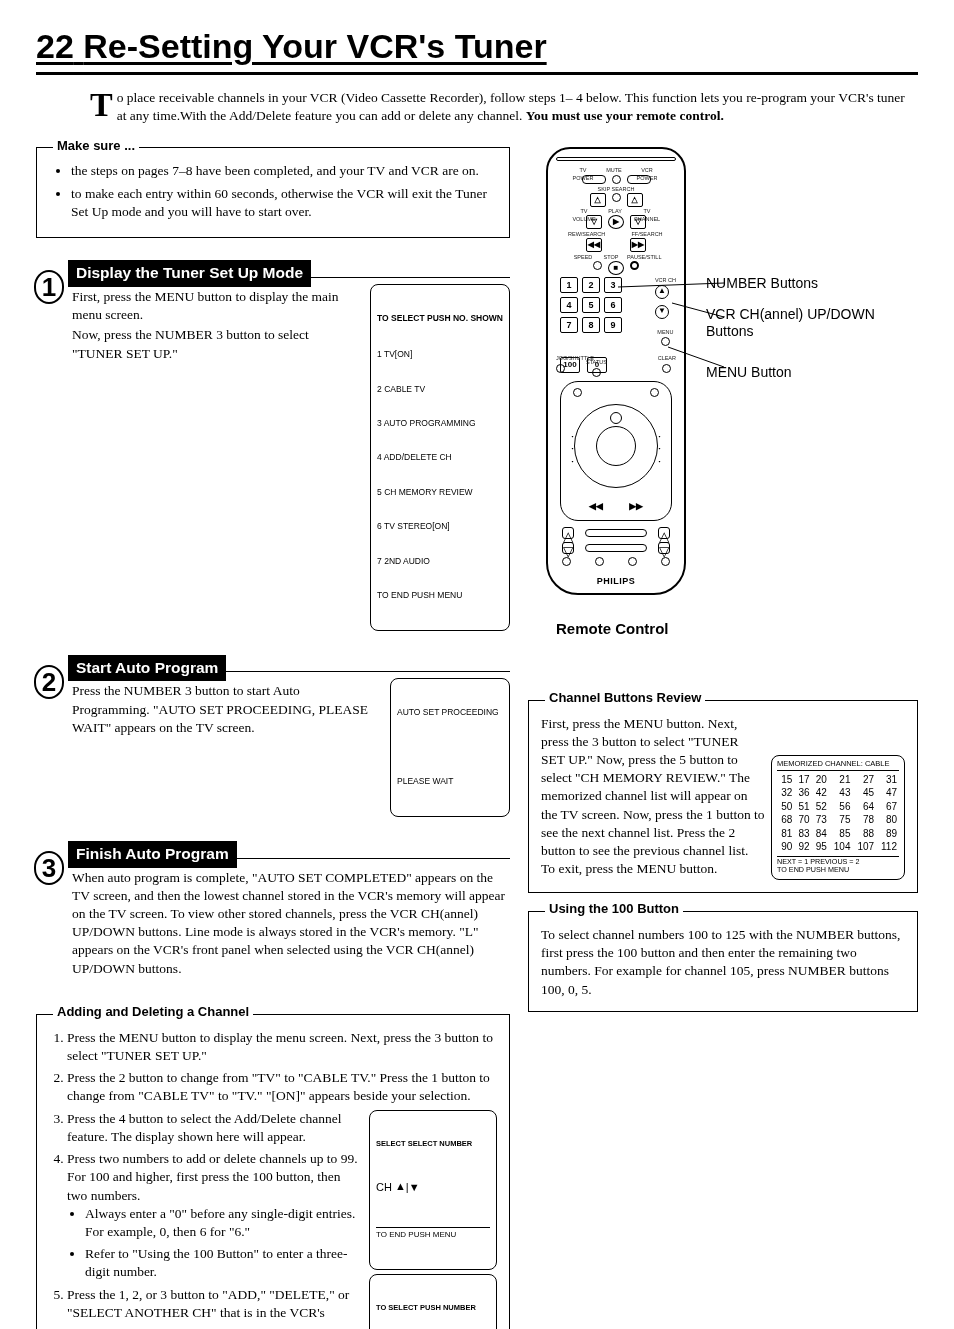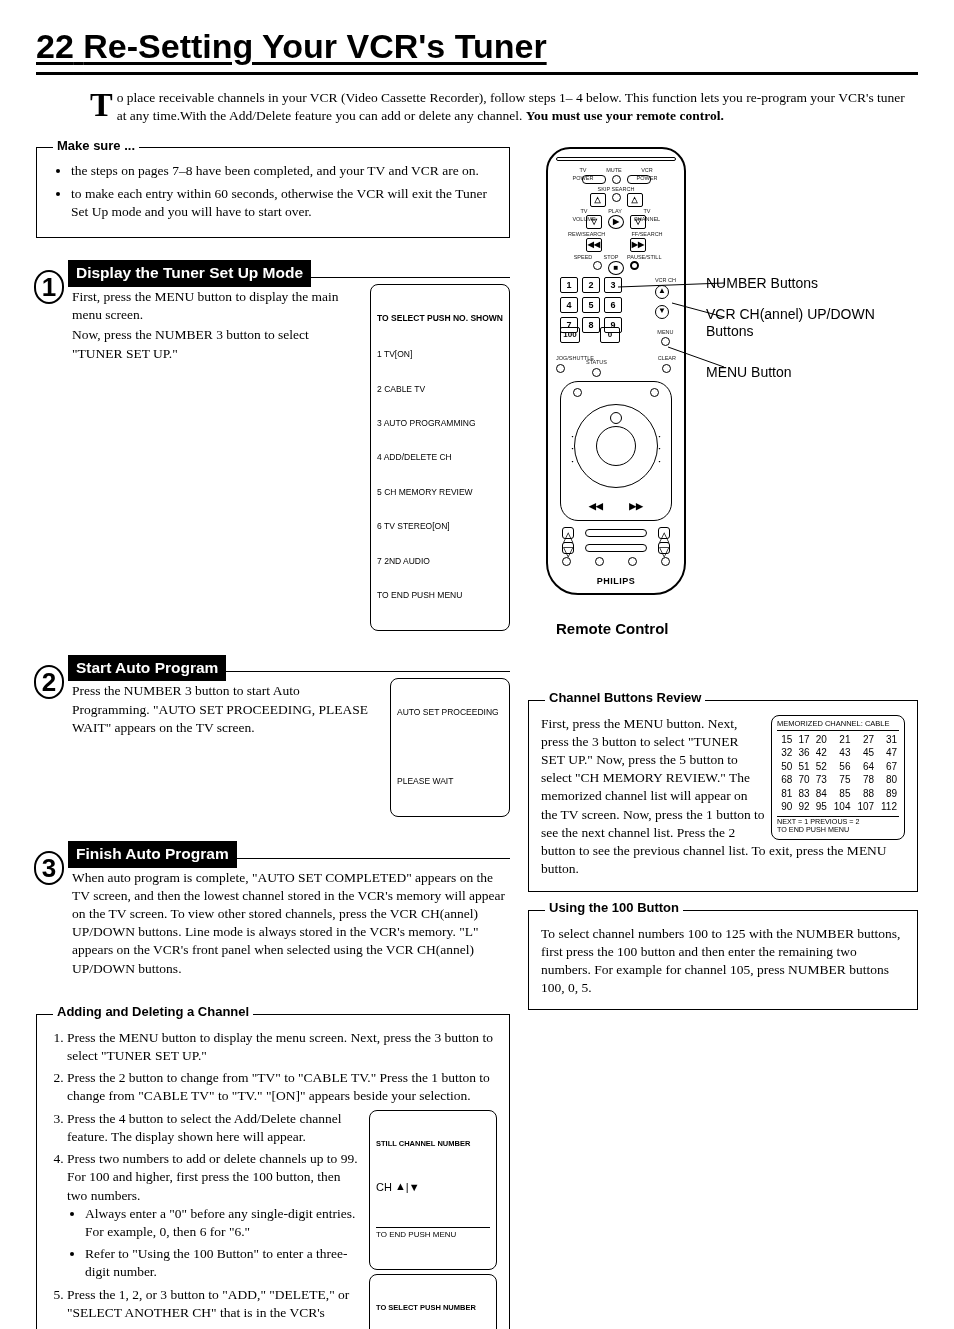--- a/index.html
+++ b/index.html
@@ -146,41 +146,41 @@
     background: #fff;
   }
   .remote .row { position:absolute; left:0; right:0; display:flex; justify-content:center; gap:6px; }
   .pill { width:24px; height:9px; border:1px solid #000; border-radius:4px; }
   .dot  { width:9px; height:9px; border:1.2px solid #000; border-radius:50%; }
   .sq   { width:16px; height:14px; border:1.4px solid #000; border-radius:2px; display:flex; align-items:center; justify-content:center; font-size:8px; font-family:Arial,Helvetica,sans-serif; font-weight:700; }
   .sq.round { border-radius:50%; }
   .tiny-label { font-family:Arial,Helvetica,sans-serif; font-size:5.5px; text-align:center; color:#222;}
   .keypad { position:absolute; left:12px; top:128px; display:grid; grid-template-columns: repeat(3,18px); gap:4px 4px; }
   .keypad .sq { width:18px; height:16px; font-size:9px; }
-  .keypad-100 { position:absolute; left:12px; top:178px; display:flex; gap:20px;}
+  .keypad-100 { position:absolute; left:12px; top:208px; display:flex; gap:7px;}
   .keypad-100 .sq { width:20px; height:16px; font-size:8px;}
   .lens { position:absolute; left:8px; right:8px; top:8px; height:4px; border:1px solid #000; border-radius:2px;}
   .jog-outer { position:absolute; left:12px; right:12px; top:232px; height:140px; border:1.5px solid #000; border-radius:18px; }
   .jog { position:absolute; left:50%; top:22px; width:84px; height:84px; margin-left:-42px; border:1.8px solid #000; border-radius:50%; }
   .jog-inner { position:absolute; left:50%; top:44px; width:40px; height:40px; margin-left:-20px; border:1.5px solid #000; border-radius:50%; }
   .jog-knob { position:absolute; left:50%; top:30px; width:12px; height:12px; margin-left:-6px; border:1.2px solid #000; border-radius:50%; }
   .jog-dots { position:absolute; font-size:9px; font-weight:900; }
   .ctrl-block { position:absolute; left:14px; right:14px; top:378px; }
   .ctrl-row { display:flex; justify-content:space-between; align-items:center; margin-bottom:3px; }
   .bar-btn { width:62px; height:8px; border:1.2px solid #000; border-radius:4px;}
   .mini { width:12px; height:12px; border:1.2px solid #000; border-radius:3px; }
   .brand { font-family:Arial,Helvetica,sans-serif; font-weight:700; font-size:9px; text-align:center; position:absolute; left:0; right:0; bottom:6px; letter-spacing:0.5px;}
 
   .callouts { position:absolute; left:178px; top:128px; font-family:Arial,Helvetica,sans-serif; font-size:14px; line-height:1.2; }
   .callouts div { margin-bottom: 14px; position:relative; }
 
   .remote-caption { font-family:Arial,Helvetica,sans-serif; font-weight:700; font-size:15px; margin-left:28px; }
 
   
-  .mem-box { border:1px solid #000; border-radius:8px; padding:3px 5px 4px 5px; font-family:Arial,Helvetica,sans-serif; font-size:8px; float:right; margin-left:6px; width:134px; }
+  .mem-box { border:1px solid #000; border-radius:8px; padding:3px 5px 4px 5px; font-family:Arial,Helvetica,sans-serif; font-size:8px; float:right; margin-left:6px; width:134px;margin-top:40px; }
   .mem-box .hdr { font-size:7.5px; border-bottom:1px solid #000; padding-bottom:1px; margin-bottom:2px; }
   .mem-box table { border-collapse:collapse; width:100%; font-size:10px; }
   .mem-box td { padding:0 2px; text-align:right; }
   .mem-box .ftr { border-top:1px solid #000; margin-top:2px; padding-top:1px; font-size:7.2px; line-height:1.2; }
 
   .ch-arrows { font-family:Arial,Helvetica,sans-serif; font-size:11px; }
 </style>
 </head>
 <body>
 
@@ -255,21 +255,21 @@
     </div>
 
     <div class="panel" style="margin-top:36px;">
       <div class="panel-title">Adding and Deleting a Channel</div>
 
       <ol class="num-list">
         <li>Press the MENU button to display the menu screen. Next, press the 3 button to select "TUNER SET UP."</li>
         <li>Press the 2 button to change from "TV" to "CABLE TV." Press the 1 button to change from "CABLE TV" to "TV." "[ON]" appears beside your selection.</li>
         <li>
           <div class="osd small float-osd" style="width:128px;">
-            <div class="osd-title" style="font-size:7.5px;">STILL CHANNEL NUMBER</div>
+            <div class="osd-title" style="font-size:7.5px;">SELECT SELECT NUMBER</div>
             <div class="ch-arrows" style="margin:6px 0 6px 0;">CH <span style="display:inline-block;position:relative;top:-1px;">▲</span><span style="display:inline-block;">|</span><span style="display:inline-block;">▼</span></div>
             <div class="osd-bottom">TO END PUSH MENU</div>
           </div>
           <span>Press the 4 button to select the Add/Delete channel feature. The display shown here will appear.</span>
         </li>
         <li>
           <span>Press two numbers to add or delete channels up to 99. For 100 and higher, first press the 100 button, then two numbers.</span>
           <ul>
             <li>
               <div class="osd small float-osd" style="width:128px; clear:right;">

